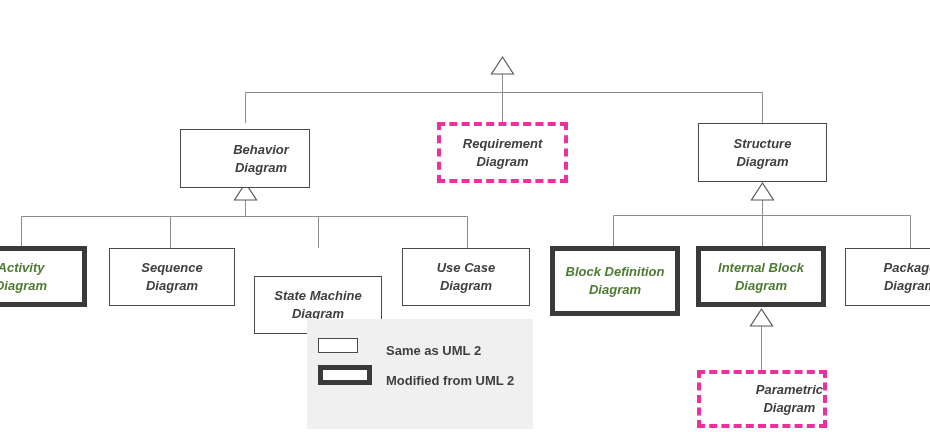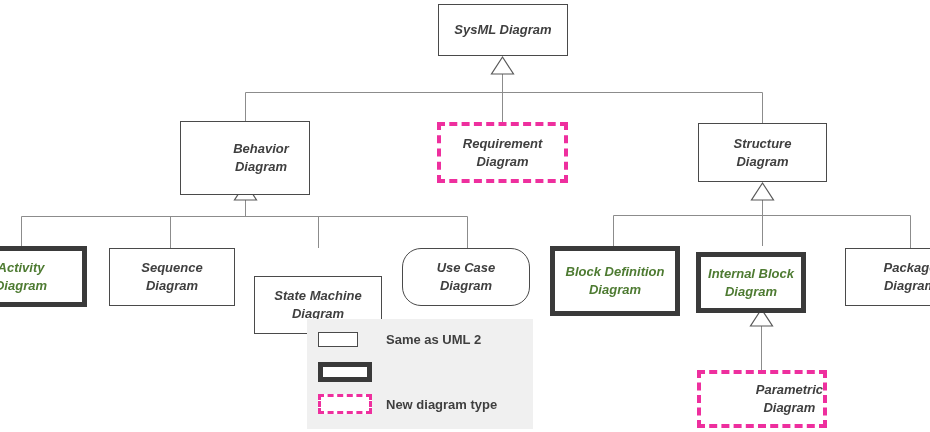--- a/index.html
+++ b/index.html
@@ -47,20 +47,21 @@
   }
   .swatch-holder{width:56px;display:flex;align-items:center;}
   .swatch{box-sizing:border-box;background:#ffffff;}
   .swatch.plain{width:40px;height:15px;border:1px solid #4a4a4a;}
   .swatch.modified{width:54px;height:20px;border:5px solid #3a3a3a;}
   .swatch.new{width:54px;height:20px;border:3px dashed var(--accent-pink);}
   .legend-label{
     margin-left:12px;
     font-weight:bold;font-size:13px;color:var(--dark);
     white-space:nowrap;
+    margin-top:11px;
   }
 </style>
 </head>
 <body>
 
 <div id="stage">
 
   <svg id="wires" viewBox="0 0 930 432" xmlns="http://www.w3.org/2000/svg">
     <g stroke="#8c8c8c" stroke-width="1" fill="none">
 
@@ -85,25 +86,22 @@
       <path d="M761.5 326 V370"></path>
     </g>
     <g stroke="#595959" stroke-width="1.2" fill="#ffffff">
       <polygon points="502.5,57 491.5,74 513.5,74"></polygon>
       <polygon points="245.5,183 234.5,200 256.5,200"></polygon>
       <polygon points="762.5,183 751.5,200 773.5,200"></polygon>
       <polygon points="761.5,309 750.5,326 772.5,326"></polygon>
     </g>
   </svg>
 
-  <div class="node italic" style="left:438px;top:4px;width:130px;height:52px;">
-    <span>SysML Diagram</span>
-  </div>
 
-  <div class="node italic" style="left:180px;top:121px;width:130px;height:74px;padding-left:32px;">
+  <div class="node italic" style="left:180px;top:129px;width:130px;height:59px;padding-left:32px;">
     <span>Behavior
 Diagram</span>
   </div>
 
   <div class="node dashed" style="left:437px;top:122px;width:131px;height:61px;">
     <span>Requirement
 Diagram</span>
   </div>
 
   <div class="node italic" style="left:698px;top:123px;width:129px;height:59px;">
@@ -119,31 +117,31 @@
   <div class="node" style="left:109px;top:248px;width:126px;height:58px;">
     <span>Sequence
 Diagram</span>
   </div>
 
   <div class="node" style="left:254px;top:248px;width:128px;height:58px;margin-top:28px;">
     <span>State Machine
 Diagram</span>
   </div>
 
-  <div class="node" style="left:402px;top:248px;width:128px;height:58px;border-radius:19px;">
+  <div class="node" style="left:402px;top:248px;width:128px;height:58px;">
     <span>Use Case
 Diagram</span>
   </div>
 
   <div class="node thick green" style="left:550px;top:246px;width:130px;height:70px;">
     <span>Block Definition
 Diagram</span>
   </div>
 
-  <div class="node thick green" style="left:696px;top:252px;width:110px;height:61px;">
+  <div class="node thick green" style="left:696px;top:246px;width:130px;height:61px;">
     <span>Internal Block
 Diagram</span>
   </div>
 
   <div class="node" style="left:845px;top:248px;width:130px;height:58px;">
     <span>Package
 Diagram</span>
   </div>
 
   <div class="node dashed" style="left:697px;top:370px;width:130px;height:58px;justify-content:flex-end;">
@@ -155,22 +153,17 @@
     <div class="legend-row" style="top:13px;">
       <span class="swatch-holder">
           <span class="swatch plain"></span>
         </span>
       <span class="legend-label">Same as UML 2</span>
     </div>
     <div class="legend-row" style="top:43px;">
       <span class="swatch-holder">
           <span class="swatch modified"></span>
         </span>
-    </div>
-    <div class="legend-row" style="top:75px;">
-      <span class="swatch-holder">
-          <span class="swatch new"></span>
-        </span>
-      <span class="legend-label">New diagram type</span>
+      <span class="legend-label">Modified from UML 2</span>
     </div>
   </div>
 
 </div>
 
 </body></html>

